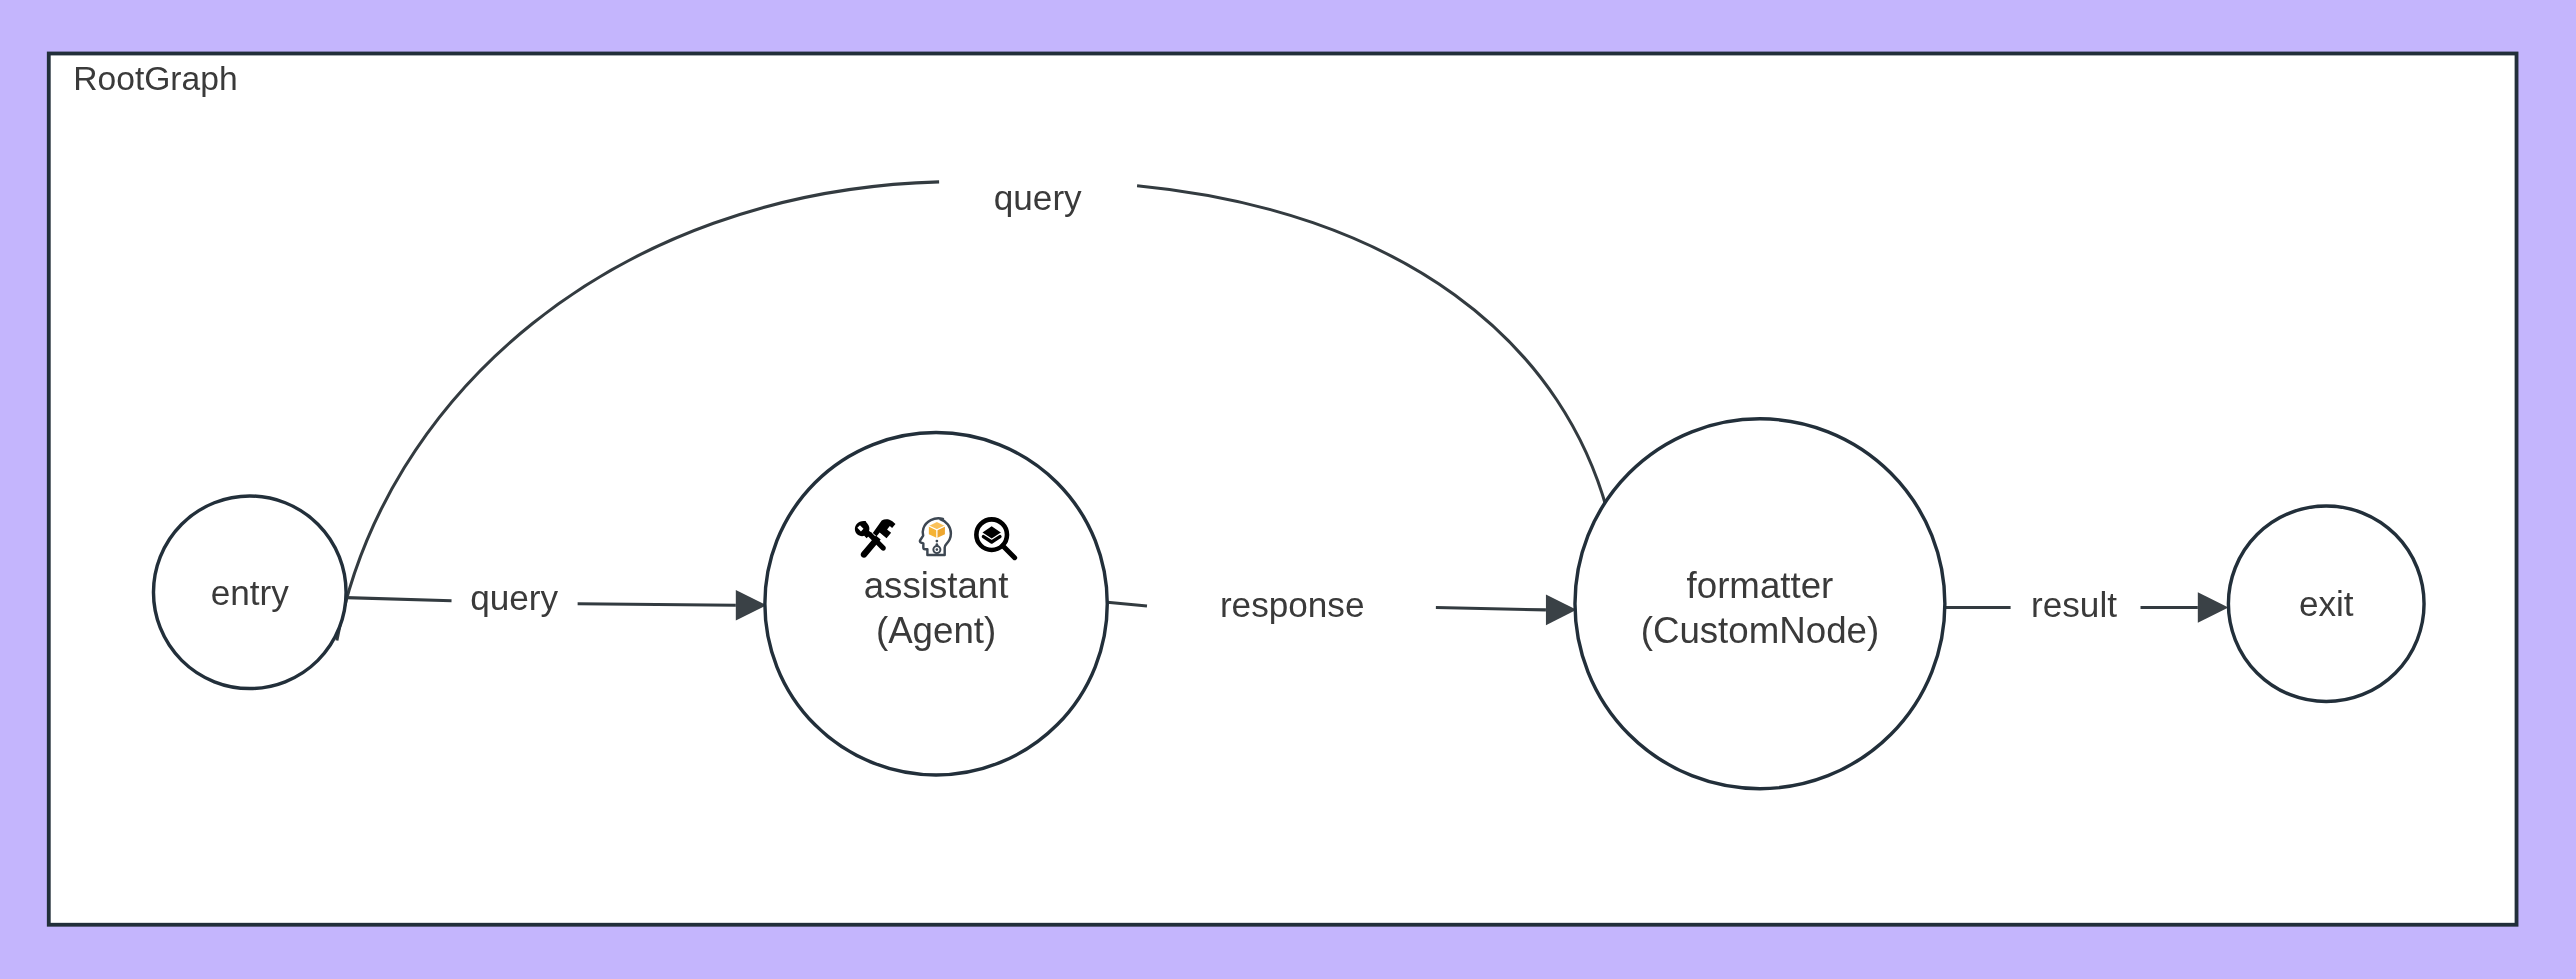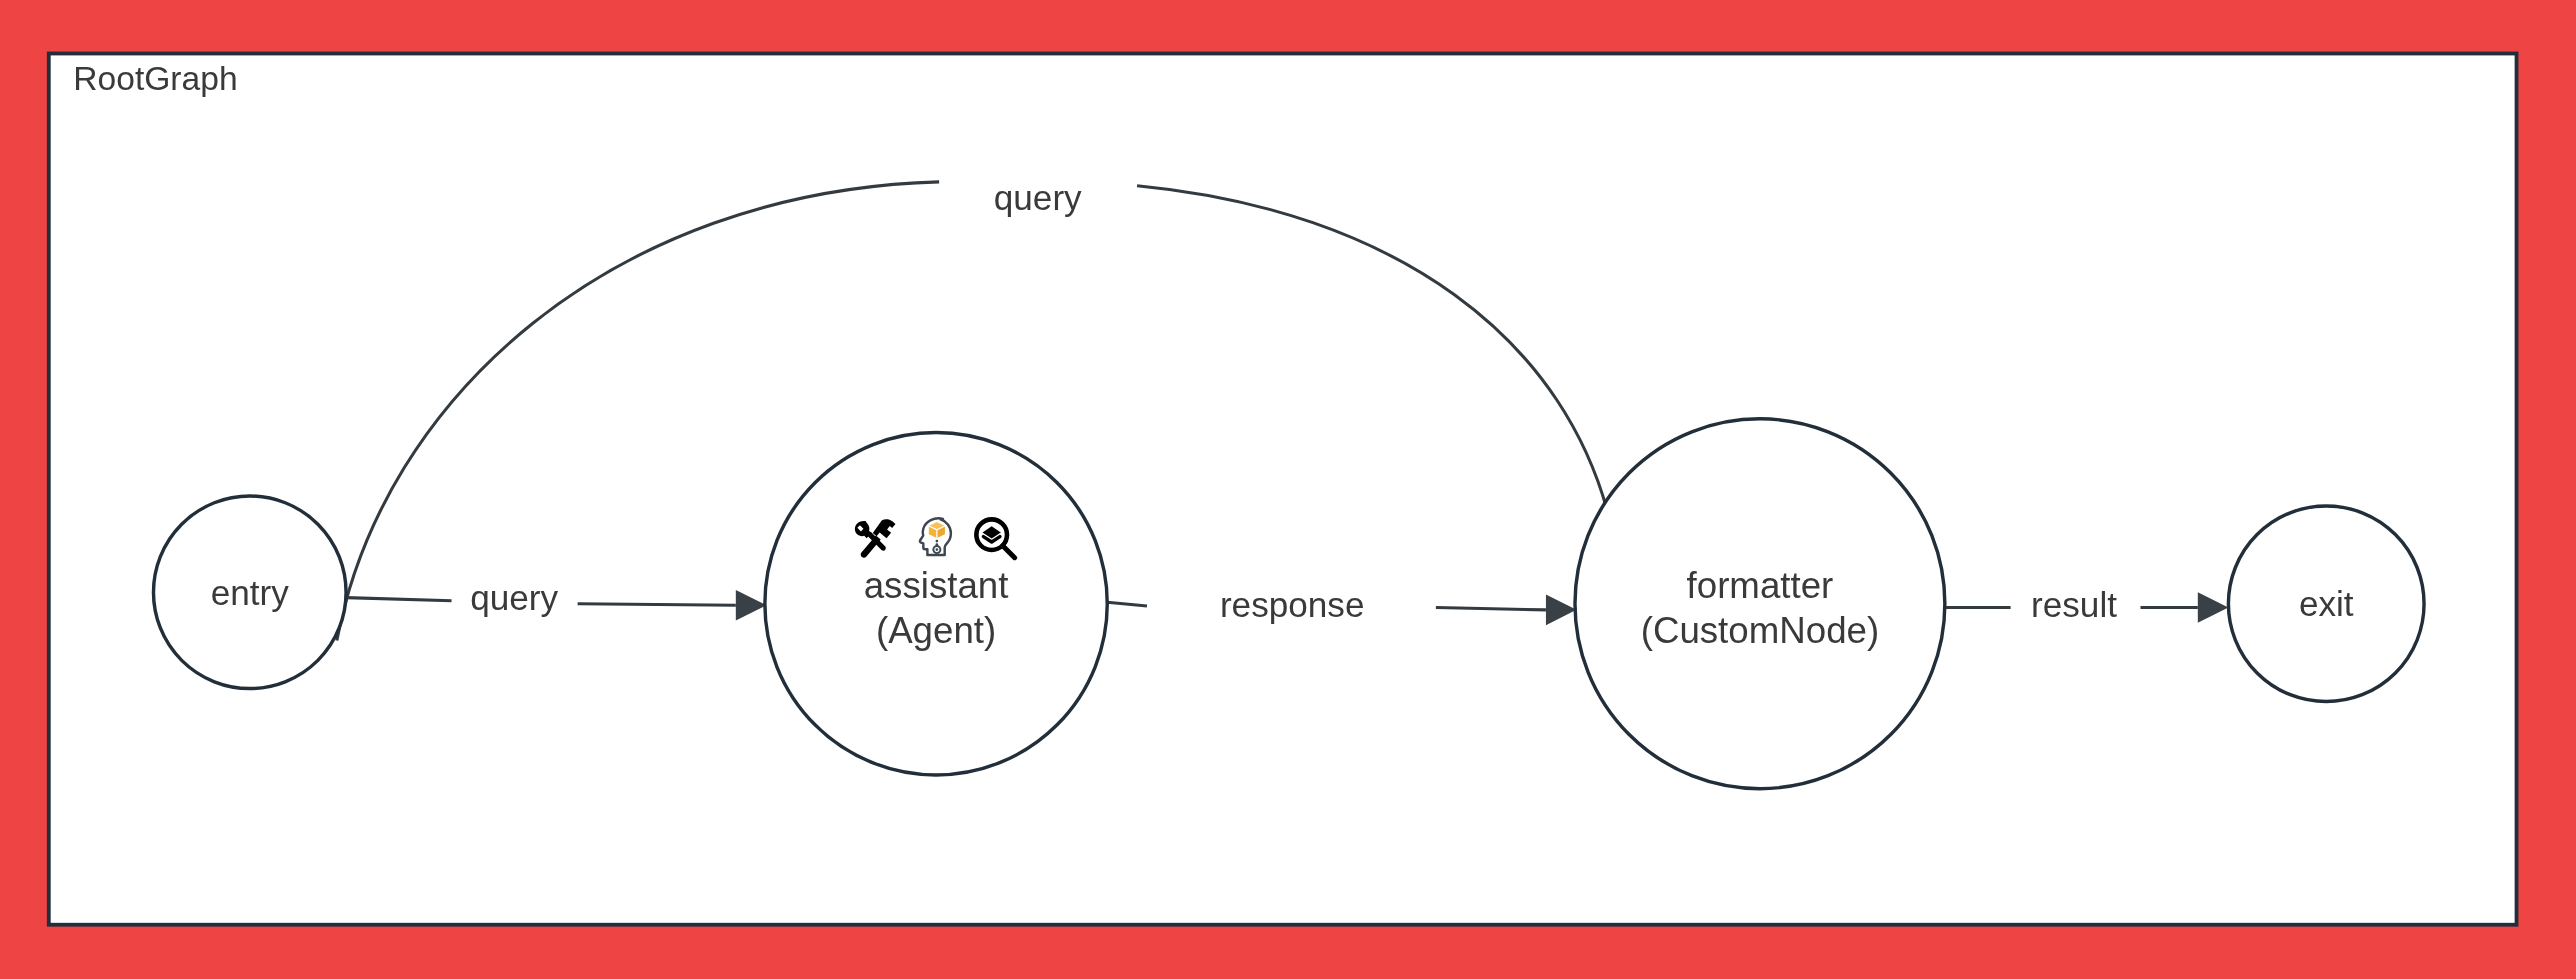--- a/index.html
+++ b/index.html
@@ -10,21 +10,21 @@
   body {
     width: 2576px;
     height: 979px;
     font-family: "Liberation Sans", sans-serif;
     overflow: hidden;
   }
   #stage {
     position: relative;
     width: 2576px;
     height: 979px;
-    background: #ef4444;
+    background: #c4b5fd;
   }
   #graph-svg {
     position: absolute;
     top: 0;
     left: 0;
     width: 2576px;
     height: 979px;
   }
   .frame-rect {
     fill: #ffffff;

